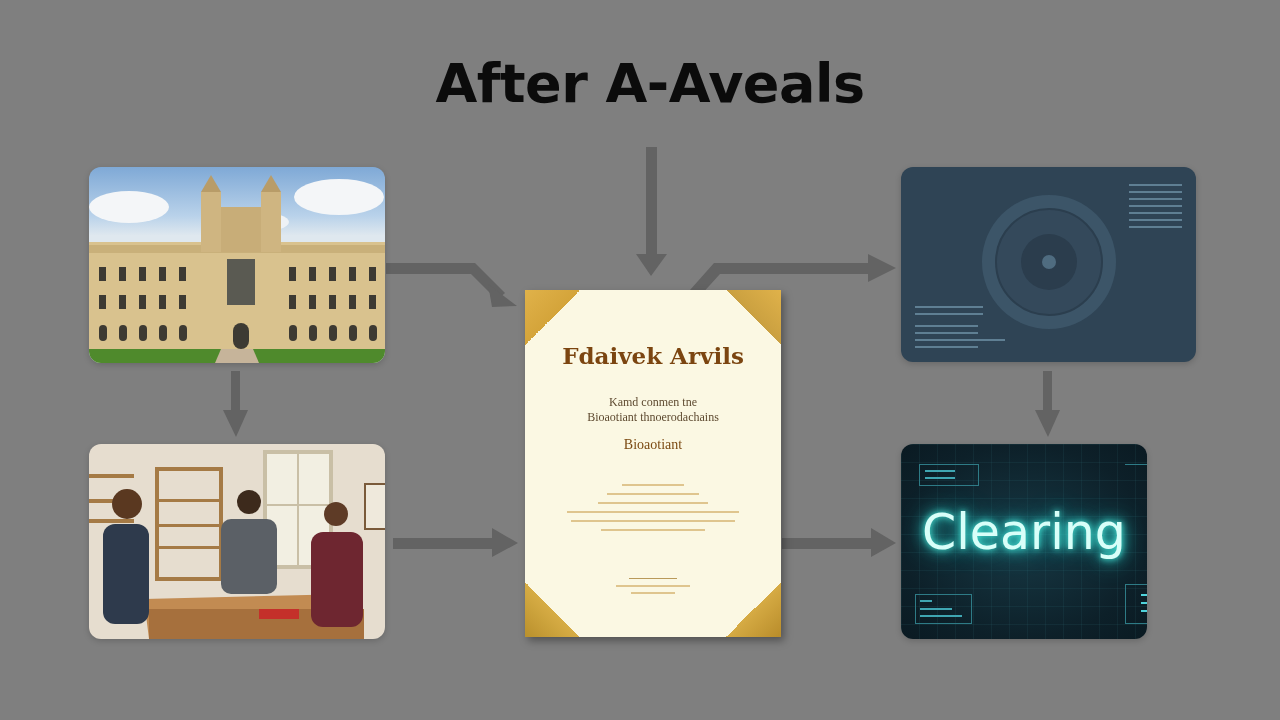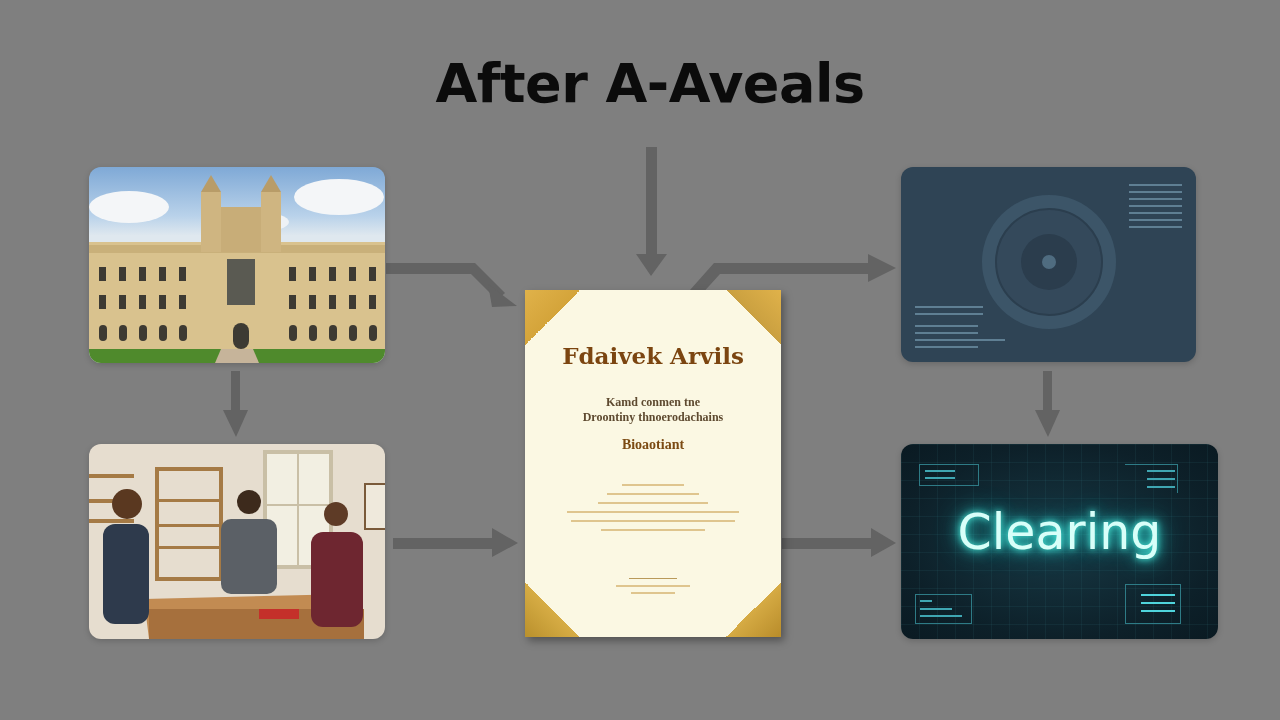--- a/index.html
+++ b/index.html
@@ -29,39 +29,39 @@
   .cert .c-tl { left:0; top:0; background:linear-gradient(135deg,#e0b24a 0%,#d4a43a 50%,transparent 50%); }
   .cert .c-tr { right:0; top:0; background:linear-gradient(225deg,#e0b24a 0%,#caa040 50%,transparent 50%); }
   .cert .c-bl { left:0; bottom:0; background:linear-gradient(45deg,#b9902c 0%,#d7ad45 50%,transparent 50%); }
   .cert .c-br { right:0; bottom:0; background:linear-gradient(315deg,#b88c2a 0%,#d6ab44 50%,transparent 50%); }
   .cert-title {
     position:absolute; left:0; width:100%; top:52px;
     font-family:"DejaVu Serif", serif; font-weight:bold; font-size:23px; color:#7b4510;
   }
   .cert-sub {
     position:absolute; left:0; width:100%; top:105px;
-    font-family:"Liberation Serif", serif; font-size:12px; color:#5e4a30; line-height:15px;font-weight:bold;
+    font-family:"Liberation Serif", serif; font-size:12px; color:#5e4a30; line-height:15px;
   }
   .cert-amt {
     position:absolute; left:0; width:100%; top:146px;
-    font-family:"Liberation Serif", serif; font-weight:bold; font-size:14px; color:#7b4a12; line-height:18px;
+    font-family:"Liberation Serif", serif; font-weight:normal; font-size:14px; color:#7b4a12; line-height:18px;
   }
   .cert-lines { position:absolute; left:0; width:100%; top:194px; }
   .cert-lines div { height:2px; background:#d8b878; margin:0 auto 7px; opacity:0.8; }
   .cert-foot { position:absolute; left:0; width:100%; top:288px; }
   .cert-foot .rule { width:48px; height:1px; background:#b99a5a; margin:0 auto 6px; }
   .cert-foot div.l { height:2px; background:#d8b878; margin:0 auto 5px; opacity:0.8; }
 
   
   .dash { left:901px; top:167px; width:295px; height:195px; background:#2f4455; }
   .dash .ring { position:absolute; border-radius:50%; }
   .dash .bar { position:absolute; height:2px; background:#5f7f93; }
 
   
-  .clear { left:901px; top:444px; width:317px; height:195px;
+  .clear { left:901px; top:444px; width:246px; height:195px;
     background:radial-gradient(ellipse at 50% 50%, #173945 0%, #0d2029 70%, #0a1a22 100%); }
   .clear .glow-text {
     position:absolute; left:0; width:100%; top:60px; text-align:center;
     font-family:"DejaVu Sans", sans-serif; font-size:49px; color:#d8fff9;
     text-shadow:0 0 6px #4ff0e0, 0 0 14px #2fd8d0, 0 0 24px #1fb8b8;
   }
   .clear .box { position:absolute; border:1px solid #2e7b86; }
   .clear .ln { position:absolute; height:2px; background:#3fa6b2; }
   .clear .grid {
     position:absolute; inset:0;
@@ -178,21 +178,21 @@
 </div>
 
 <div class="cert">
   <div class="corner c-tl"></div>
   <div class="corner c-tr"></div>
   <div class="corner c-bl"></div>
   <div class="corner c-br"></div>
   <div class="cert-title">Fdaivek Arvils</div>
   <div class="cert-sub">
     <div>Kamd conmen tne</div>
-    <div>Droontiny thnoerodachains</div>
+    <div>Bioaotiant thnoerodachains</div>
   </div>
   <div class="cert-amt">
     <div>Bioaotiant</div>
   </div>
   <div class="cert-lines">
     <div style="width:62px"></div>
     <div style="width:92px"></div>
     <div style="width:110px"></div>
     <div style="width:172px"></div>
     <div style="width:164px"></div>

